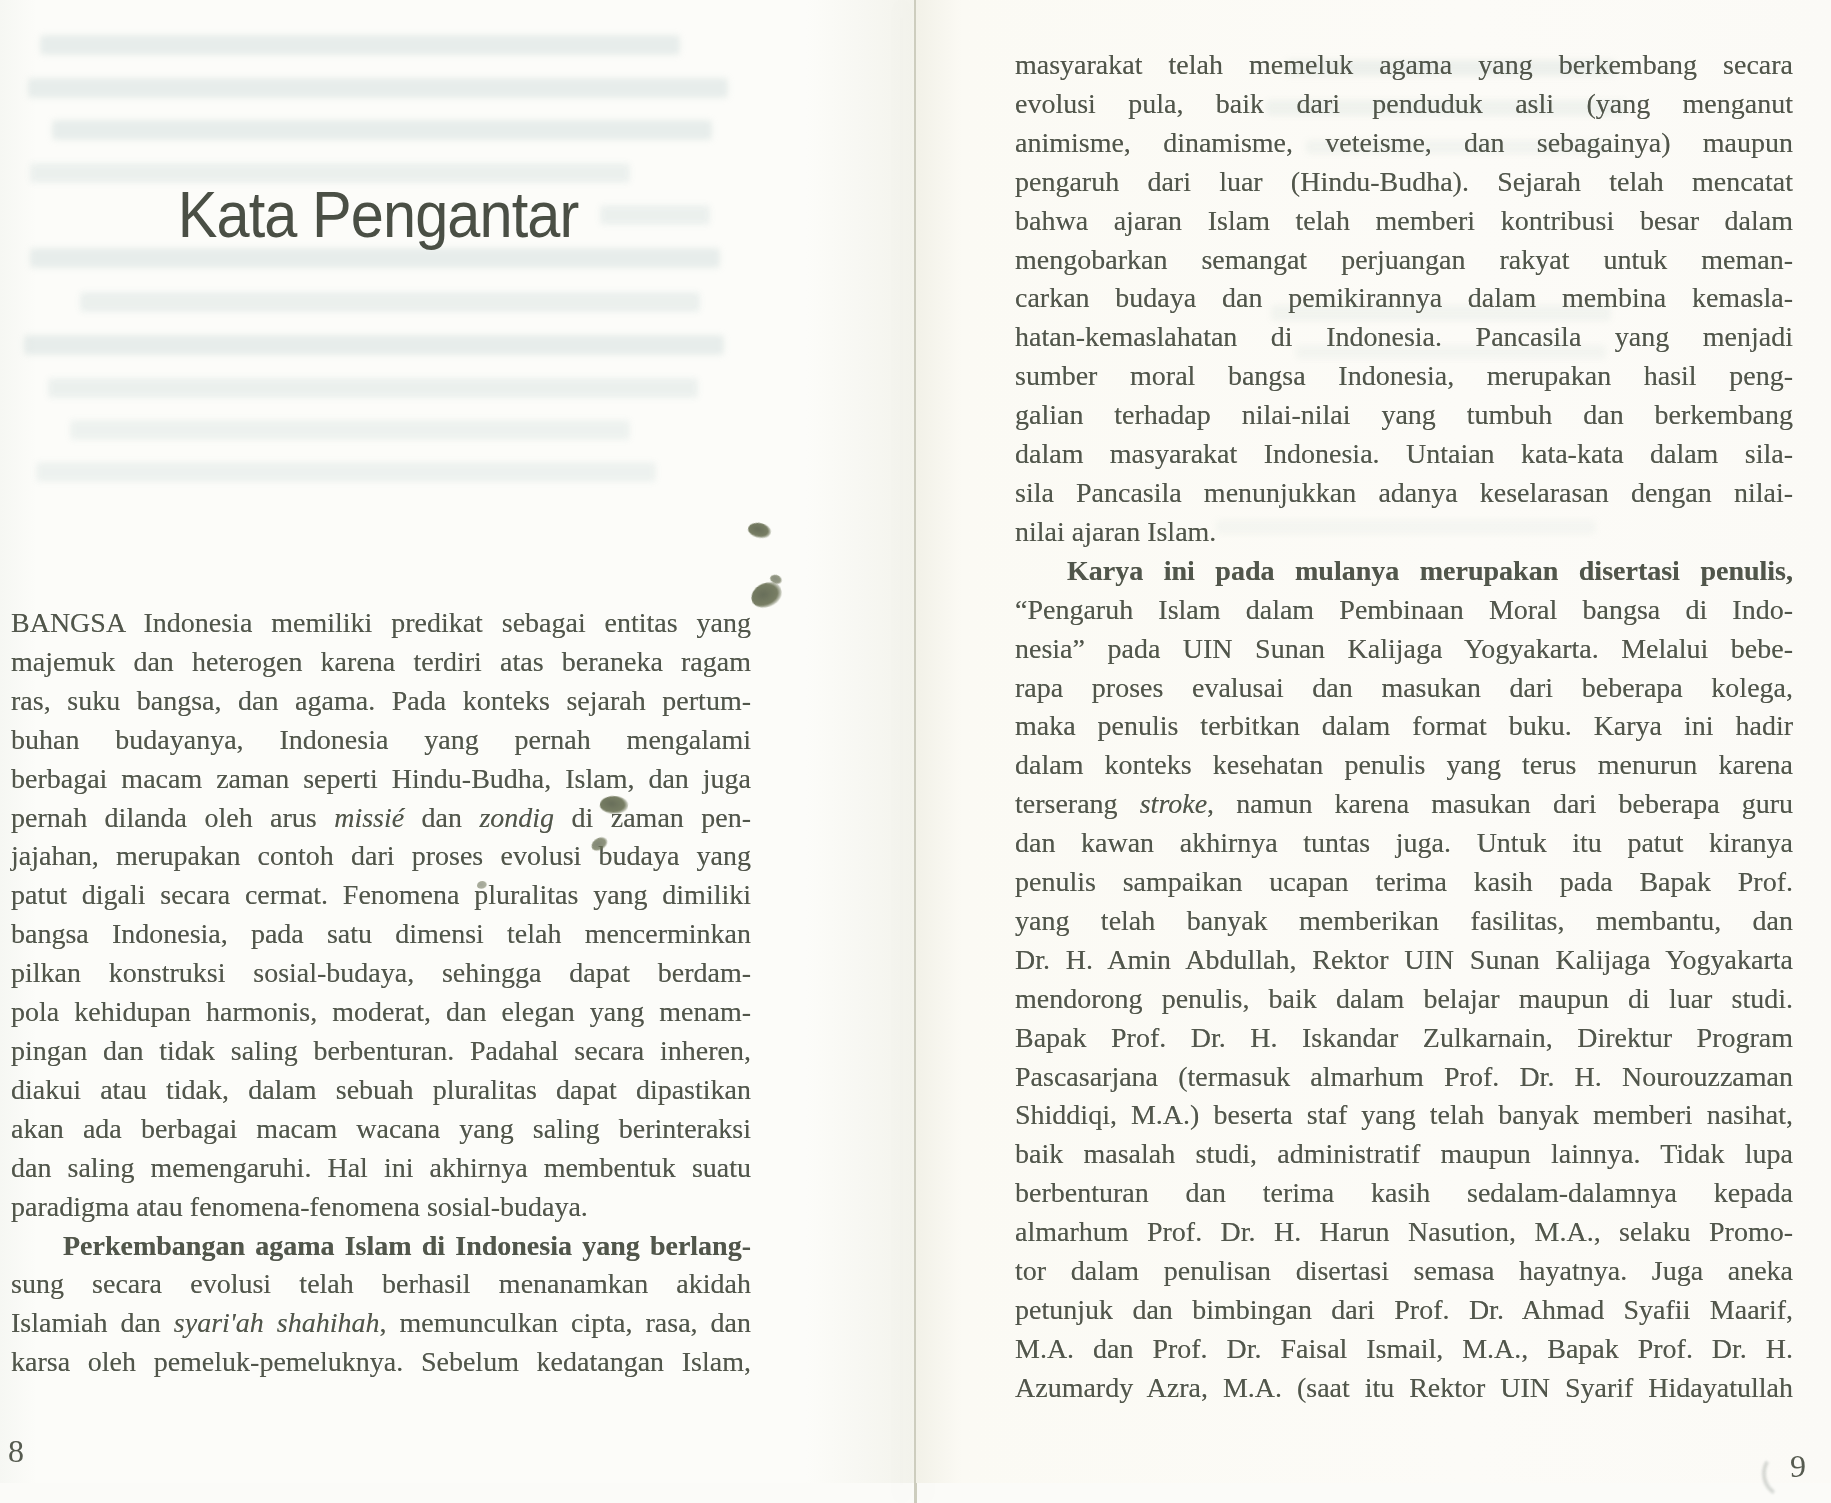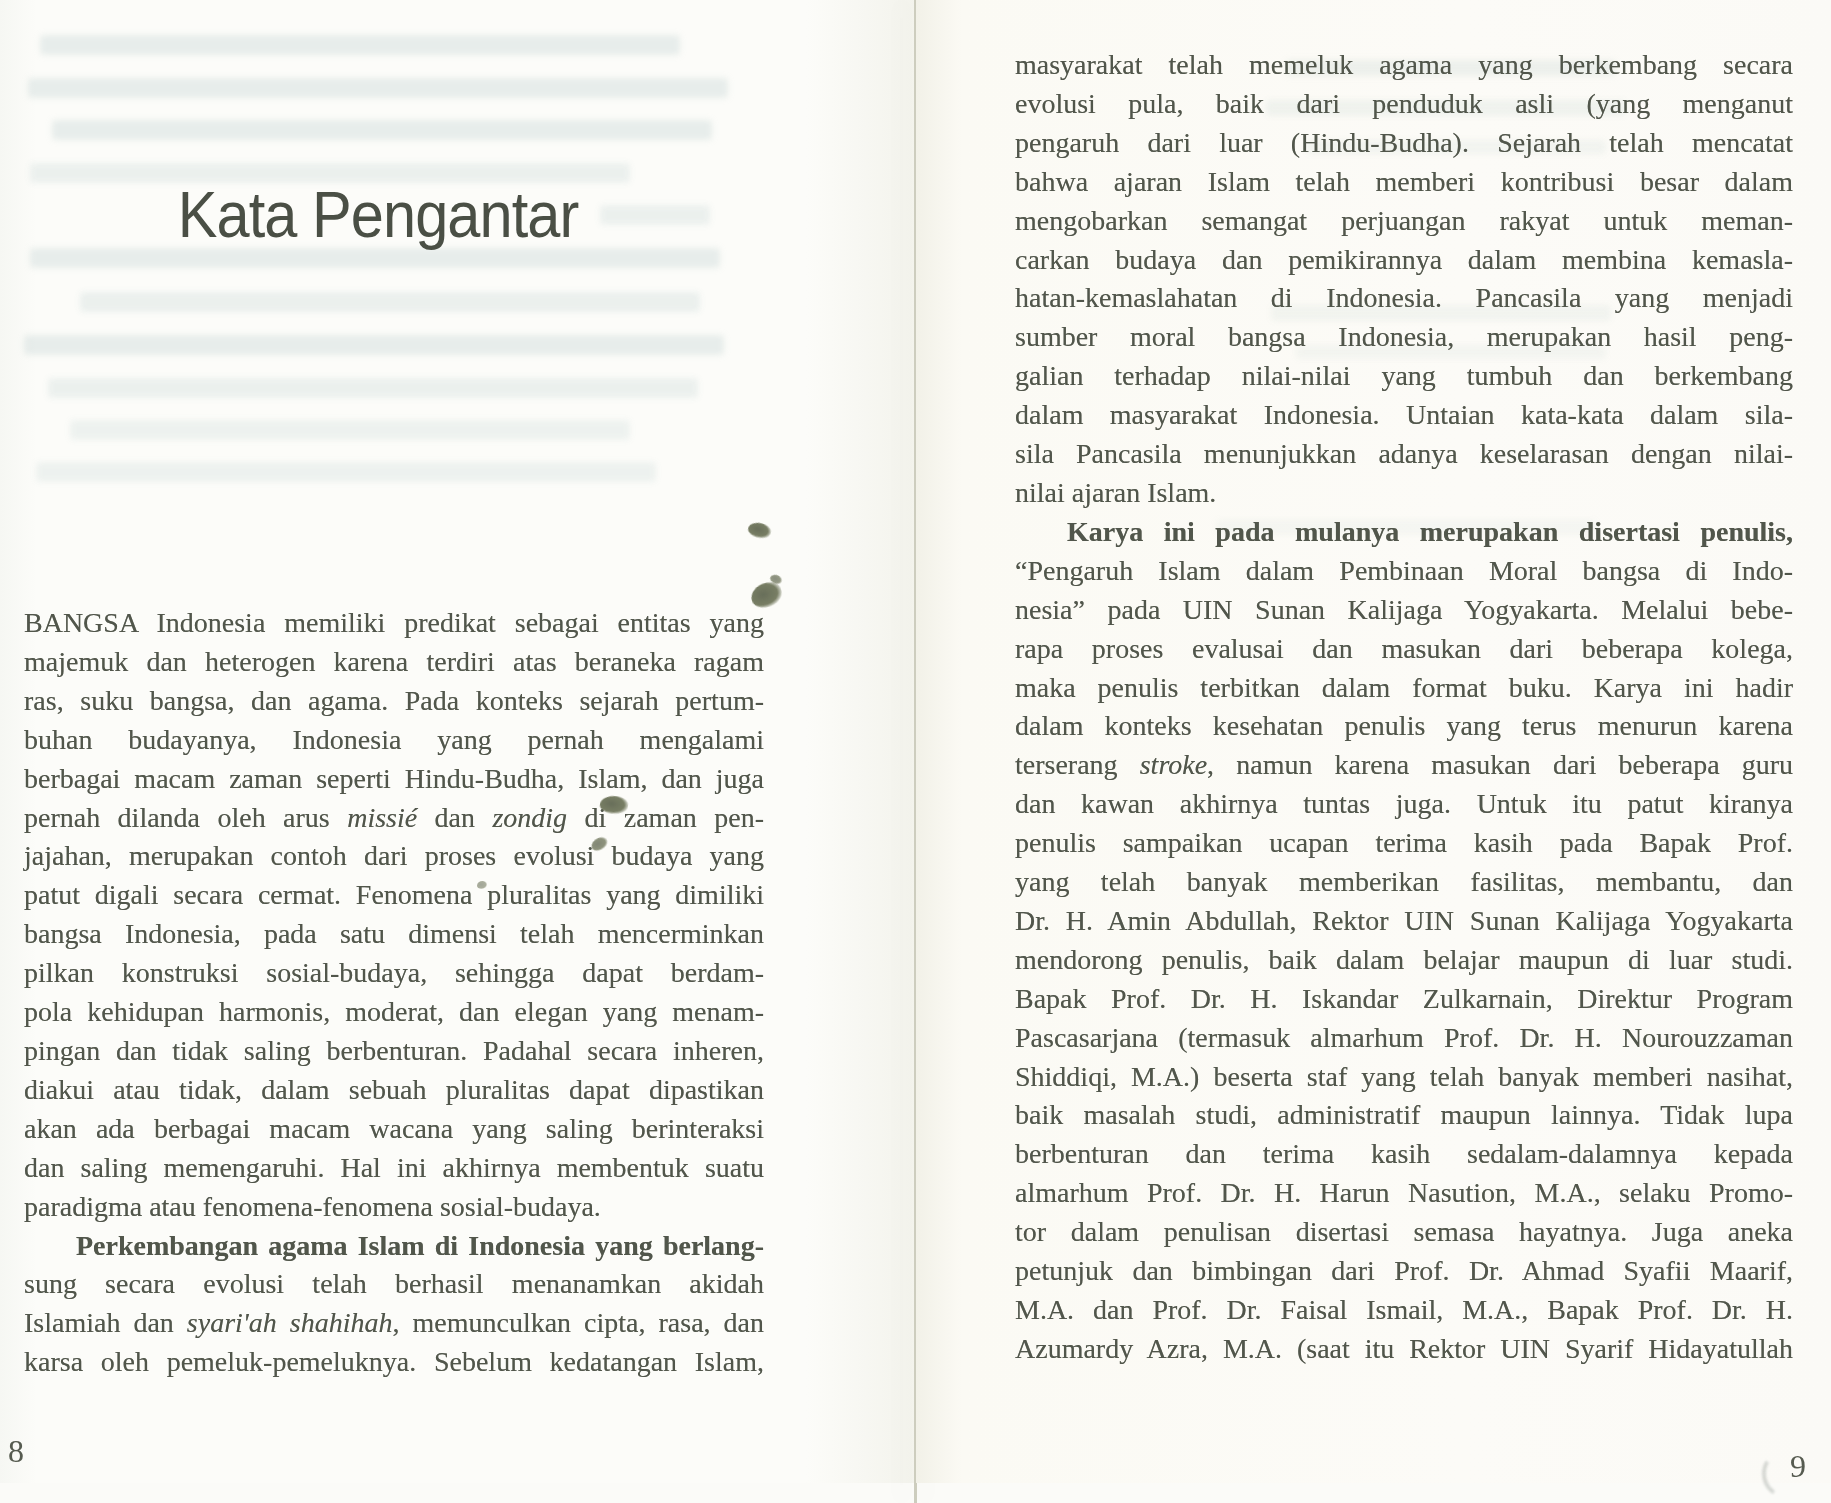--- a/index.html
+++ b/index.html
@@ -38,21 +38,21 @@
     transform-origin:center;
   }
   
   .body-col{
     position:absolute;
     color:#51564b;
     font-size:28px;
     line-height:38.9px;
     text-shadow:0 0 0.5px rgba(81,86,75,0.55);
   }
-  #left-body{left:24px;top:604px;width:740px;}
+  #left-body{left:11px;top:604px;width:740px;}
   #right-body{left:99px;top:46px;width:778px;}
   .tline{text-align:justify;}
   .tline.just{text-align-last:justify;}
   .tline.ind{text-indent:52px;font-weight:bold;}
   .it{font-style:italic;}
   
   .pagenum{
     position:absolute;
     font-size:32px;color:#565b50;
   }
@@ -149,20 +149,21 @@
       <div class="ghost" style="left:350px;top:100px;width:360px;height:16px;opacity:.85;"></div>
       <div class="ghost" style="left:390px;top:140px;width:300px;height:14px;opacity:.7;"></div>
       <div class="ghost" style="left:355px;top:305px;width:340px;height:16px;opacity:.7;"></div>
       <div class="ghost" style="left:380px;top:345px;width:310px;height:14px;opacity:.6;"></div>
       <div class="ghost" style="left:300px;top:520px;width:380px;height:14px;opacity:.5;"></div>
     </div>
 
     <div class="body-col" id="right-body">
         <div class="tline just"><span>masyarakat telah memeluk agama yang berkembang secara</span></div>
         <div class="tline just"><span>evolusi pula, baik dari penduduk asli (yang menganut</span></div>
+        <div class="tline just"><span>animisme, dinamisme, veteisme, dan sebagainya) maupun</span></div>
         <div class="tline just"><span>pengaruh dari luar (Hindu-Budha). Sejarah telah mencatat</span></div>
         <div class="tline just"><span>bahwa ajaran Islam telah memberi kontribusi besar dalam</span></div>
         <div class="tline just"><span>mengobarkan semangat perjuangan rakyat untuk meman-</span></div>
         <div class="tline just"><span>carkan budaya dan pemikirannya dalam membina kemasla-</span></div>
         <div class="tline just"><span>hatan-kemaslahatan di Indonesia. Pancasila yang menjadi</span></div>
         <div class="tline just"><span>sumber moral bangsa Indonesia, merupakan hasil peng-</span></div>
         <div class="tline just"><span>galian terhadap nilai-nilai yang tumbuh dan berkembang</span></div>
         <div class="tline just"><span>dalam masyarakat Indonesia. Untaian kata-kata dalam sila-</span></div>
         <div class="tline just"><span>sila Pancasila menunjukkan adanya keselarasan dengan nilai-</span></div>
         <div class="tline"><span>nilai ajaran Islam.</span></div>

